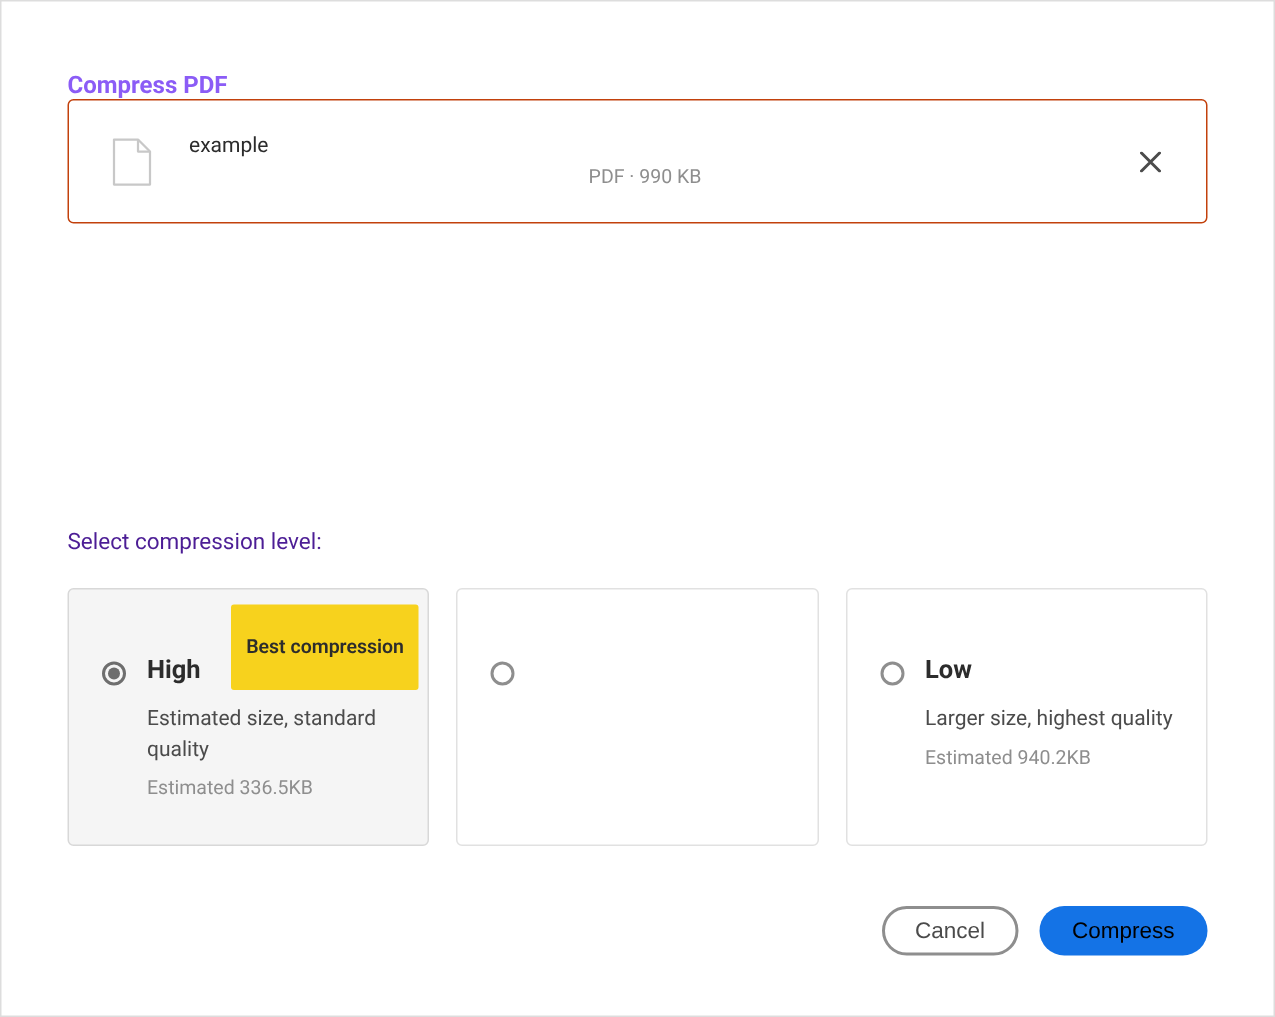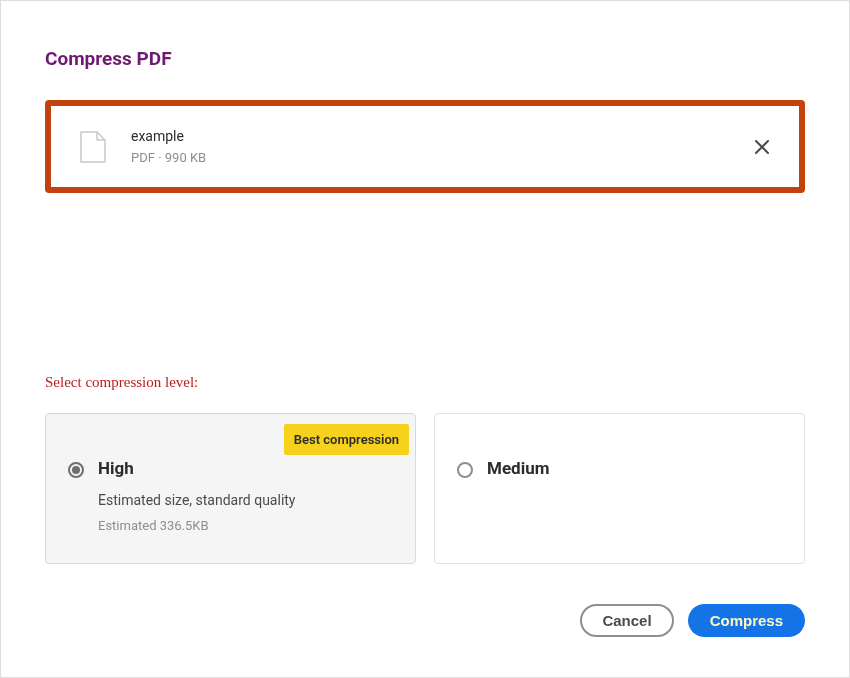--- a/index.html
+++ b/index.html
@@ -12,27 +12,26 @@
       background: #ffffff;
       width: 850px;
       height: 678px;
       border: 1px solid #ddd;
       padding: 46px 44px 40px 44px;
       position: relative;
       display: flex;
       flex-direction: column;
     }
     .page-title {
-      font-size: 19px;
+      font-size: 16px;
       font-weight: 700;
-      color: #701a75;
-      margin-bottom: 30px;
+      color: #8b5cf6;
     }
     .file-card {
-      border: 6px solid #c2410c;
+      border: 1px solid #c2410c;
       border-radius: 4px;
       padding: 22px 28px;
       display: flex;
       align-items: center;
       gap: 24px;
     }
     .file-icon {
       width: 28px;
       height: 34px;
       flex-shrink: 0;
@@ -43,39 +42,39 @@
       flex-direction: column;
       gap: 6px;
     }
     .file-name {
       font-size: 14px;
       color: #2c2c2c;
     }
     .file-meta {
       font-size: 13px;
       color: #8e8e8e;
+      text-align: center;
     }
     .close-icon {
       width: 18px;
       height: 18px;
       cursor: pointer;
       color: #4b4b4b;
       display: flex;
       align-items: center;
       justify-content: center;
     }
     .spacer {
       flex: 1;
     }
     .section-label {
       font-size: 15px;
-      color: #b91c1c;
+      color: #4c1d95;
       margin-bottom: 22px;
       margin-top: 88px;
-      font-family: Liberation Serif, serif;
     }
     .options-row {
       display: flex;
       gap: 18px;
       margin-bottom: 40px;
     }
     .option-card {
       position: relative;
       flex: 1;
       border: 1px solid #e1e1e1;
@@ -91,21 +90,21 @@
       border-color: #d8d8d8;
     }
     .badge {
       position: absolute;
       top: 10px;
       right: 6px;
       background: #f7d21d;
       color: #2c2c2c;
       font-size: 13px;
       font-weight: 600;
-      padding: 8px 10px;
+      padding: 21px 10px;
       border-radius: 2px;
     }
     .radio {
       width: 16px;
       height: 16px;
       flex-shrink: 0;
       margin-top: 4px;
     }
     .radio-outer {
       width: 16px;
@@ -148,35 +147,35 @@
       font-size: 13px;
       color: #8e8e8e;
     }
     .button-row {
       display: flex;
       justify-content: flex-end;
       gap: 14px;
     }
     .btn {
       font-size: 15px;
-      font-weight: 700;
+      font-weight: 400;
       padding: 8px 22px;
       border-radius: 20px;
       cursor: pointer;
       border: none;
     }
     .btn-secondary {
       background: #fff;
       color: #4b4b4b;
       border: 2px solid #8e8e8e;
       padding: 6px 20px;
     }
     .btn-primary {
       background: #1473e6;
-      color: #fef9c3;
+      color: #000000;
     }
   </style>
 </head>
 <body>
 
 <h1 class="page-title">Compress PDF</h1>
 
 <div class="file-card">
   <div class="file-icon">
     <svg width="28" height="34" viewBox="0 0 28 34">
@@ -215,23 +214,34 @@
     </div>
   </div>
 
   <div class="option-card">
     <div class="radio">
       <div class="radio-outer">
           <div class="radio-inner"></div>
         </div>
     </div>
     <div class="option-body">
-      <div class="option-title">Medium</div>
-    </div>
-  </div>
-
+    </div>
+  </div>
+
+  <div class="option-card">
+    <div class="radio">
+      <div class="radio-outer">
+          <div class="radio-inner"></div>
+        </div>
+    </div>
+    <div class="option-body">
+      <div class="option-title">Low</div>
+      <div class="option-desc">Larger size, highest quality</div>
+      <div class="option-estimate">Estimated 940.2KB</div>
+    </div>
+  </div>
 
 </div>
 
 <div class="button-row">
   <button class="btn btn-secondary">Cancel</button>
   <button class="btn btn-primary">Compress</button>
 </div>
 
 </body></html>

